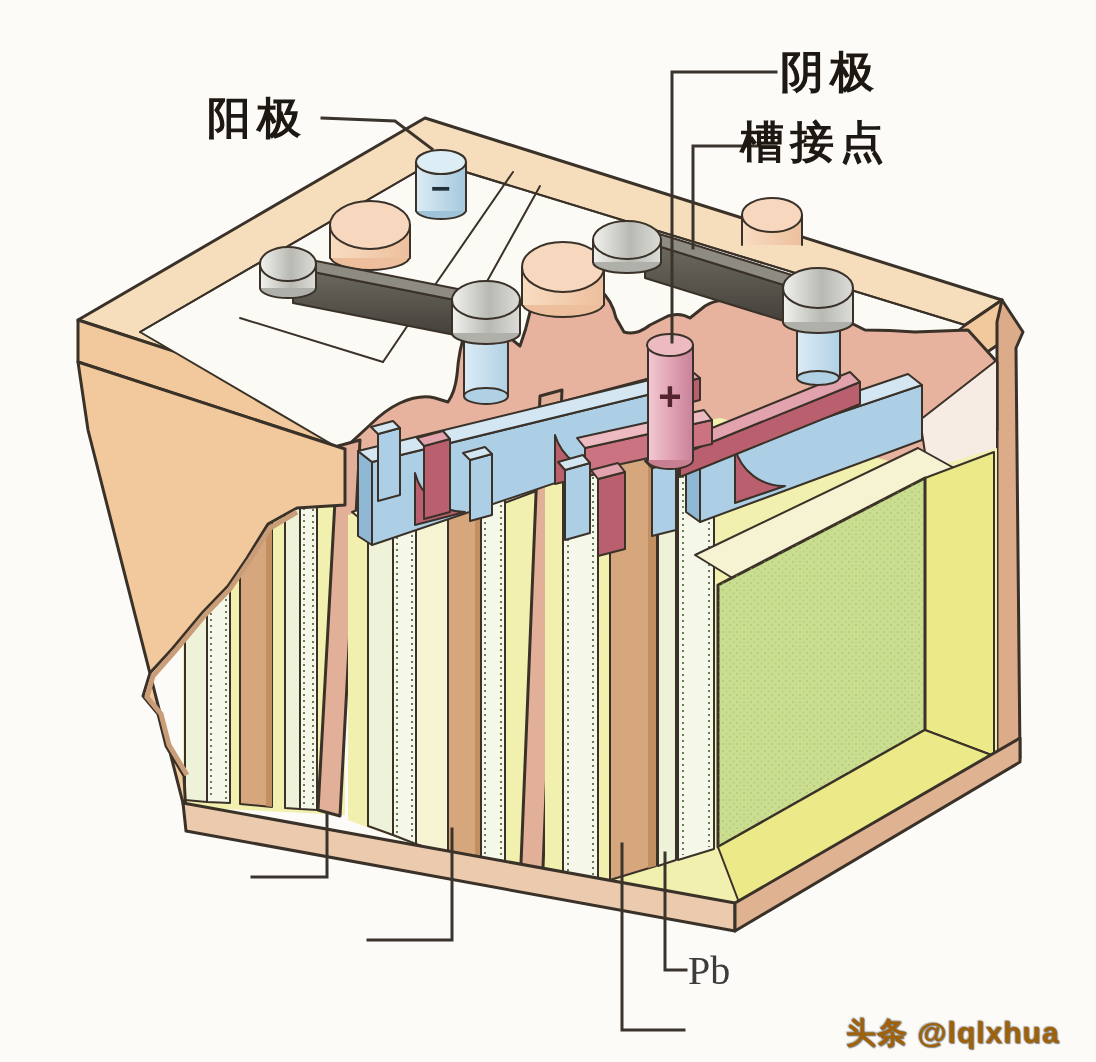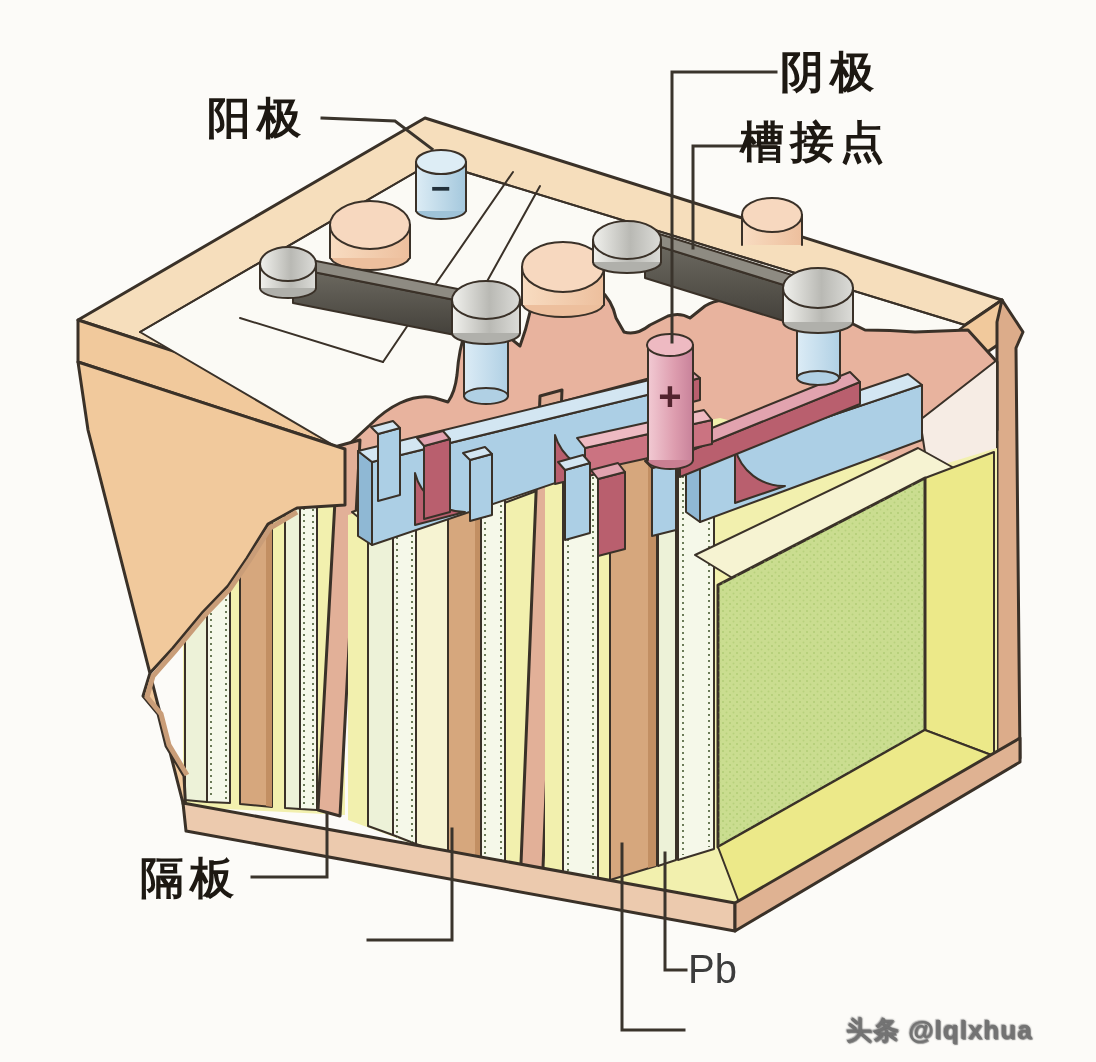--- a/index.html
+++ b/index.html
@@ -18,25 +18,25 @@
        font-family:"Liberation Sans",sans-serif;overflow:hidden}
   #stage{position:absolute;inset:0}
   svg{position:absolute;left:0;top:0}
   .ink{stroke:var(--ink);stroke-width:3;stroke-linejoin:round;stroke-linecap:round}
   .ink2{stroke:var(--ink);stroke-width:2;stroke-linejoin:round;stroke-linecap:round}
   .nofill{fill:none}
   .lead{fill:none;stroke:#3a342c;stroke-width:3;stroke-linejoin:miter;stroke-linecap:square}
   .dash{fill:none;stroke:#6b7b58;stroke-width:2;stroke-dasharray:2,4}
   .zh-label{position:absolute;color:var(--labelInk);font-family:"DejaVu Serif","Liberation Serif",serif;
      font-size:44px;font-weight:600;letter-spacing:6px;white-space:nowrap;line-height:1.1}
-  .pb-label{position:absolute;color:var(--pbInk);font-family:Liberation Sans, sans-serif;
+  .pb-label{position:absolute;color:var(--pbInk);font-family:Liberation Serif, serif;
      font-size:40px;font-weight:500;white-space:nowrap}
   .pb-label sub{font-size:26px}
-  .watermark{position:absolute;color:#737373;font-family:"Liberation Sans",sans-serif;
-     font-size:26px;font-weight:700;letter-spacing:1px;
+  .watermark{position:absolute;color:#a16207;font-family:"Liberation Sans",sans-serif;
+     font-size:30px;font-weight:700;letter-spacing:1px;
      text-shadow:0 0 2px rgba(90,90,90,.9), 1px 1px 1px rgba(120,120,120,.8), -1px -1px 1px rgba(160,160,160,.6)}
   .sign{font-family:"Liberation Sans",sans-serif;font-weight:700}
 </style>
 </head>
 <body>
 
 <div id="stage">
 
 <svg width="1096" height="1062" viewBox="0 0 1096 1062">
   <defs>
@@ -296,16 +296,15 @@
     <path d="M252,877 L327,877 L327,813" class="lead"></path>
     <path d="M368,940 L452,940 L452,829" class="lead"></path>
     <path d="M686,970 L665,970 L665,853" class="lead"></path>
     <path d="M684,1030 L622,1030 L622,844" class="lead"></path>
   </g>
 </svg>
 
   <div class="zh-label" style="left:780px;top:48px">阴极</div>
   <div class="zh-label" style="left:207px;top:94px">阳极</div>
   <div class="zh-label" style="left:740px;top:118px">槽接点</div>
-  <div class="zh-label" style="left:140px;top:854px">隔板</div>
   <div class="pb-label" style="left:688px;top:947px">Pb</div>
   <div class="watermark" style="left:846px;top:1013px">头条 @lqlxhua</div>
 </div>
 
 </body></html>

